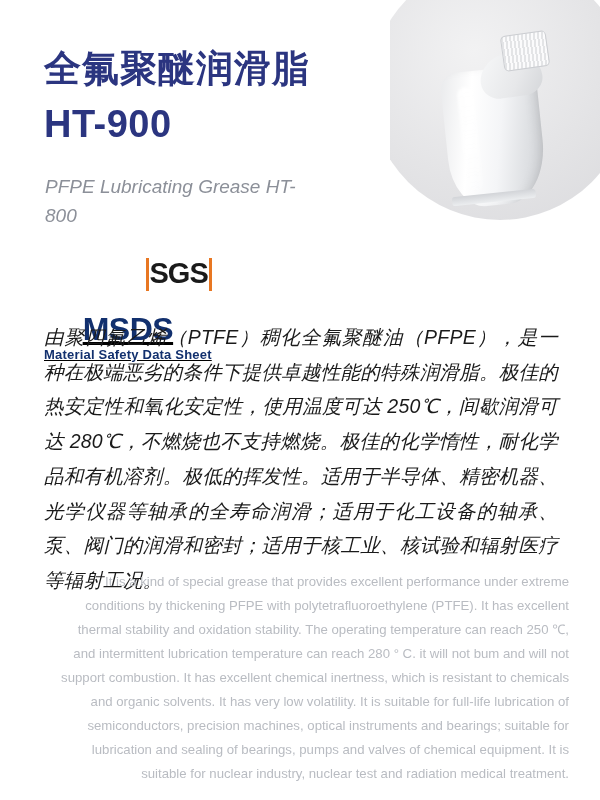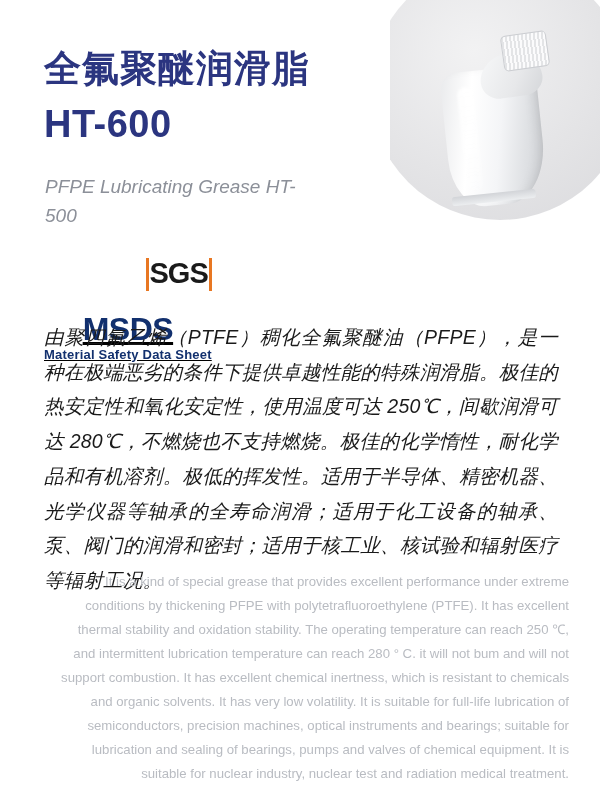--- a/index.html
+++ b/index.html
@@ -239,23 +239,23 @@
       <div class="tube-body"></div>
       <div class="tube-highlight"></div>
       <div class="tube-seam"></div>
       <div class="tube-shoulder"></div>
       <div class="tube-cap"></div>
     </div>
   </div>
 
   <div class="title-cn">全氟聚醚润滑脂</div>
 
-  <div class="title-model">HT-600</div>
-
-  <div class="subtitle-en">PFPE Lubricating Grease HT-500</div>
+  <div class="title-model">HT-900</div>
+
+  <div class="subtitle-en">PFPE Lubricating Grease HT-800</div>
 
   <div class="certs">
     <div class="sgs">SGS</div>
     <div class="msds">
       <span class="msds-main">MSDS</span>
       <span class="msds-sub">Material Safety Data Sheet</span>
     </div>
   </div>
 
   <div class="body-cn">由聚四氟乙烯（PTFE）稠化全氟聚醚油（PFPE），是一种在极端恶劣的条件下提供卓越性能的特殊润滑脂。极佳的热安定性和氧化安定性，使用温度可达 250℃，间歇润滑可达 280℃，不燃烧也不支持燃烧。极佳的化学惰性，耐化学品和有机溶剂。极低的挥发性。适用于半导体、精密机器、光学仪器等轴承的全寿命润滑；适用于化工设备的轴承、泵、阀门的润滑和密封；适用于核工业、核试验和辐射医疗等辐射工况。</div>

